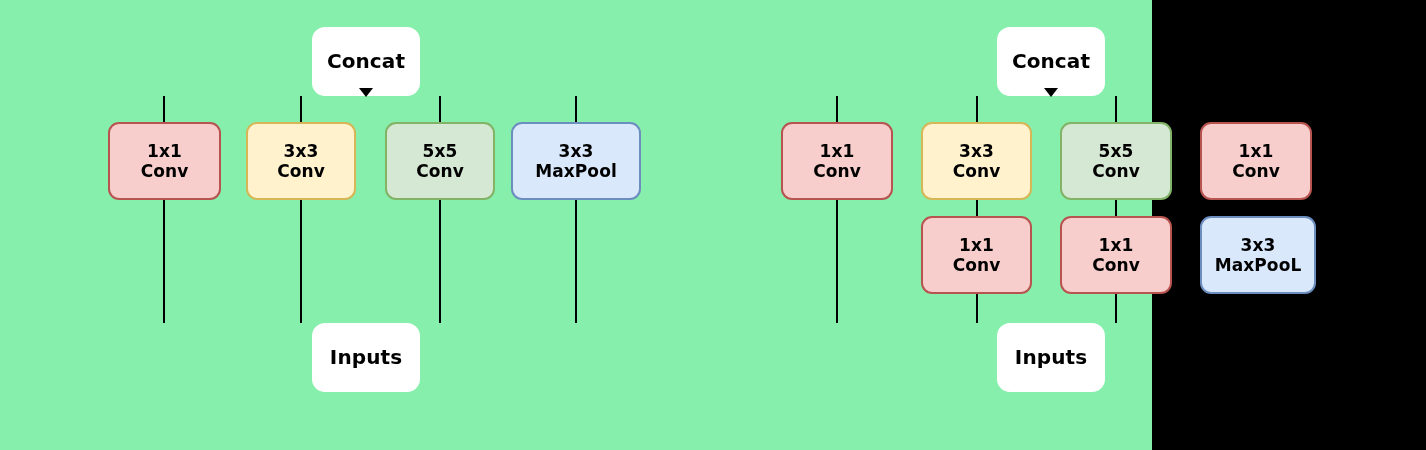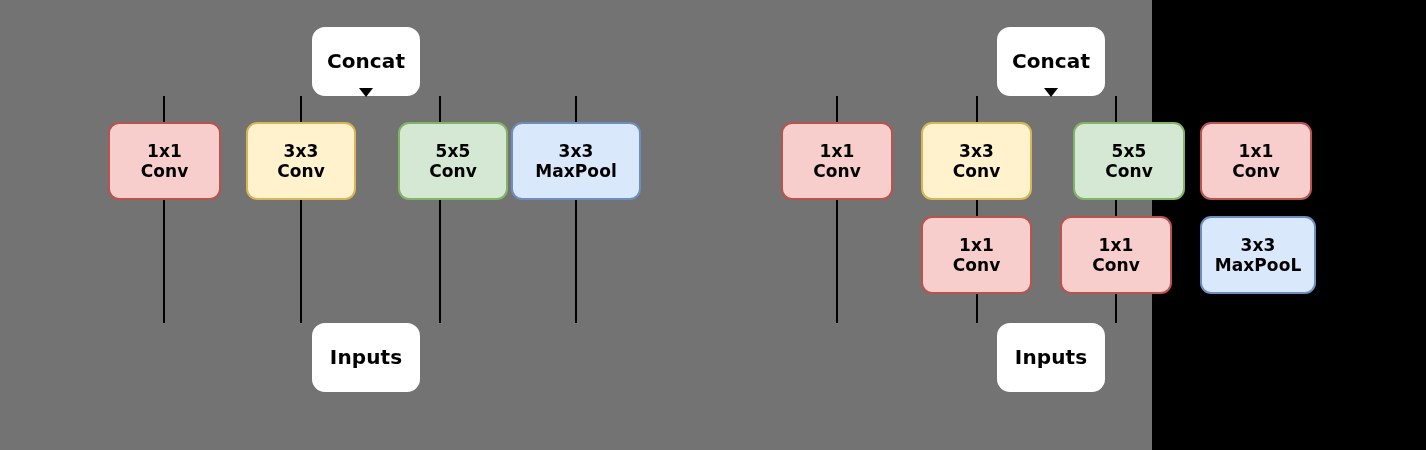--- a/index.html
+++ b/index.html
@@ -13,21 +13,21 @@
     position: relative;
     overflow: hidden;
     font-family: "DejaVu Sans", "Liberation Sans", sans-serif;
   }
   .canvas {
     position: absolute;
     left: 0;
     top: 0;
     width: 1152px;
     height: 450px;
-    background: #737373;
+    background: #86efac;
   }
   .diagram {
     position: absolute;
     top: 0;
     height: 450px;
   }
   #diagram-naive { left: 0px; width: 713px; }
   #diagram-dimred { left: 713px; width: 713px; }
 
   .node {
@@ -48,21 +48,21 @@
     white-space: pre-line;
   }
   .node.plain {
     background: #ffffff;
     border-color: #ffffff;
     border-radius: 13px;
     font-size: 20px;
   }
   .node.pink   { background: #f8cecc; border-color: #b85450; }
   .node.yellow { background: #fff2cc; border-color: #d6b656; }
-  .node.green  { background: #d5e8d4; border-color: #82b366; margin-left: 13px; }
+  .node.green  { background: #d5e8d4; border-color: #82b366; }
   .node.blue   { background: #dae8fc; border-color: #6c8ebf; }
 
   
   .edge {
     position: absolute;
     background: #000000;
     pointer-events: none;
   }
   .nub {
     position: absolute;

